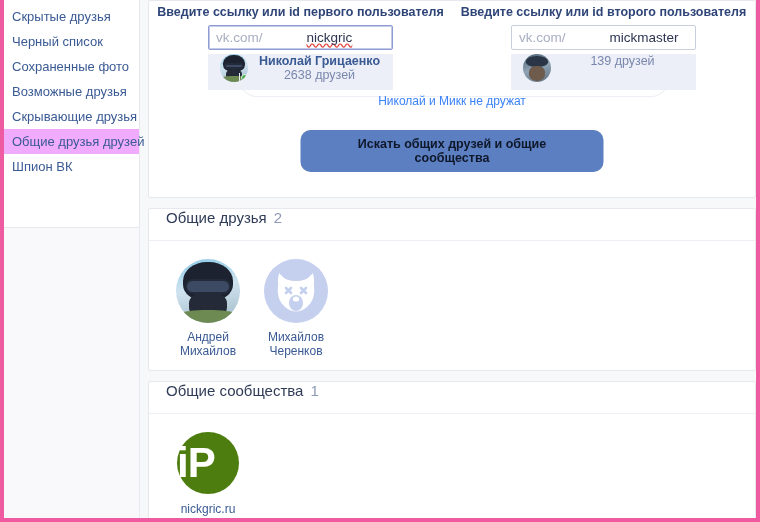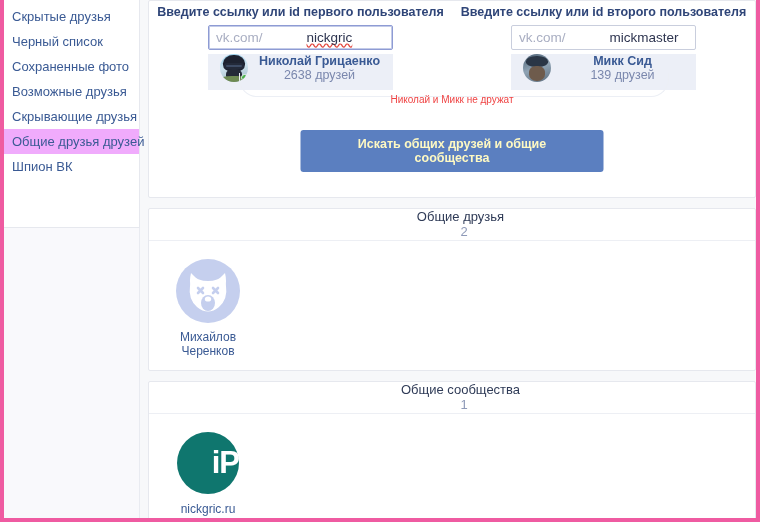--- a/index.html
+++ b/index.html
@@ -98,37 +98,37 @@
   .rounded-divider {
     position: absolute; left: 90px; top: 72px; width: 430px; height: 24px;
     border-bottom: 1px solid #eceff5;
     border-left: 1px solid #eceff5;
     border-right: 1px solid #eceff5;
     border-bottom-left-radius: 18px; border-bottom-right-radius: 18px;
     border-top: 0;
   }
   .relation-status {
     position: absolute; left: 0; right: 0; top: 93px;
-    text-align: center; font-size: 10px; color: #ef4444;
+    text-align: center; font-size: 12px; color: #3b82f6;
   }
   .search-button {
     position: absolute; left: 50%; transform: translateX(-50%); top: 129px;
-    background: #5b7fc0; color: #fef9c3;
+    background: #5b7fc0; color: #0f172a;
     font-size: 12.5px; font-weight: 700;
-    border: none; border-radius: 3px;
+    border: none; border-radius: 10px;
     padding: 7px 22px; cursor: pointer;
     font-family: "Liberation Sans", sans-serif;
   }
 
   
   .card-section { margin-top: 10px; }
   .section-head {
-    height: 32px; display: flex; align-items: center;
+    height: 32px; display: flex; align-items: flex-start;
     padding-left: 17px; border-bottom: 1px solid #edeff4;
-    font-size: 13px; color: #2f3b57; flex-direction: column;
+    font-size: 15px; color: #2f3b57;
   }
   .section-count { color: #8e9ab8; margin-left: 7px; }
   .section-body { display: flex; padding: 18px 0 12px 22px; gap: 14px; }
 
   .tile { width: 74px; text-align: center; cursor: pointer; }
   .avatar-lg { width: 64px; height: 64px; border-radius: 50%; margin: 0 auto 7px; overflow: hidden; position: relative; }
   .tile-name { font-size: 12px; color: #3a5a94; line-height: 14px; }
 
   
   .ph-sky { position: absolute; inset: 0; background: linear-gradient(170deg,#8ecbe8 0%, #cfe3ef 45%, #9fb9c4 100%); }
@@ -136,23 +136,23 @@
   .ph-goggles { position: absolute; left: 14%; top: 32%; width: 72%; height: 22%; background: #3c4a63; border-radius: 9px; border: 2px solid #232a3a; }
   .ph-face { position: absolute; left: 20%; top: 52%; width: 60%; height: 44%; background: #242a38; border-radius: 40% 40% 45% 45%; }
   .ph-jacket { position: absolute; left: 4%; bottom: 0; width: 92%; height: 20%; background: #6e8a53; border-radius: 40% 40% 0 0; }
 
   
   .dog-bg { position: absolute; inset: 0; background: #c5cfee; }
 
   
   .logo-circle {
     width: 62px; height: 62px; border-radius: 50%;
-    background: #0f766e; margin: 0 auto 8px;
-    display: flex; align-items: center; justify-content: flex-end;
-    color: #ffffff; font-size: 31px; font-weight: 700;
+    background: #4d7c0f; margin: 0 auto 8px;
+    display: flex; align-items: center; justify-content: flex-start;
+    color: #ffffff; font-size: 42px; font-weight: 700;
     letter-spacing: -1px; font-family: "Liberation Sans", sans-serif;
   }
   .logo-circle .lc-i { font-weight: 700; }
 </style>
 </head>
 <body>
 
 <div class="page-border-left"></div>
 <div class="page-border-right"></div>
 <div class="page-border-bottom"></div>
@@ -217,40 +217,50 @@
             <span class="input-prefix">vk.com/</span>
               <span class="input-value">mickmaster</span>
           </div>
           <div class="user-result">
             <div class="avatar-sm">
               <div class="ph-sky" style="background:linear-gradient(160deg,#4a5f73 0%,#8fa3b4 50%,#5d6e7e 100%)"></div>
               <div class="ph-helmet" style="background:#2a3646;height:40%;top:8%"></div>
               <div class="ph-face" style="background:#6e5b4c;top:44%;height:52%"></div>
             </div>
             <div class="user-meta">
-              <div class="user-name">Микк Сид</div>
               <div class="user-friends">139 друзей</div>
             </div>
           </div>
         </div>
 
       </div>
 
       <div class="rounded-divider"></div>
       <div class="relation-status">Николай и Микк не дружат</div>
       <button class="search-button">Искать общих друзей и общие сообщества</button>
     </section>
 
     <section class="card card-section">
       <div class="section-head">
         <span>Общие друзья</span>
         <span class="section-count">2</span>
       </div>
       <div class="section-body">
 
+        <div class="tile">
+          <div class="avatar-lg">
+            <div class="ph-sky"></div>
+            <div class="ph-helmet"></div>
+            <div class="ph-goggles"></div>
+            <div class="ph-face"></div>
+            <div class="ph-jacket"></div>
+          </div>
+          <div class="tile-name">Андрей</div>
+          <div class="tile-name">Михайлов</div>
+        </div>
 
         <div class="tile">
           <div class="avatar-lg">
             <div class="dog-bg"></div>
             <svg viewBox="0 0 64 64" width="64" height="64" style="position:absolute;inset:0">
               <path d="M16 16 L14 27 Q12 40 21 48 Q32 57 43 48 Q52 40 50 27 L48 16 Q42 22 32 22 Q22 22 16 16 Z" fill="#ffffff"></path>
               <path d="M15 14 Q13 22 15 28 L22 21 Z" fill="#ffffff"></path>
               <path d="M49 14 Q51 22 49 28 L42 21 Z" fill="#ffffff"></path>
               <ellipse cx="32" cy="44" rx="7" ry="8" fill="#c5cfee"></ellipse>
               <ellipse cx="32" cy="40" rx="3.2" ry="2.6" fill="#ffffff"></ellipse>

